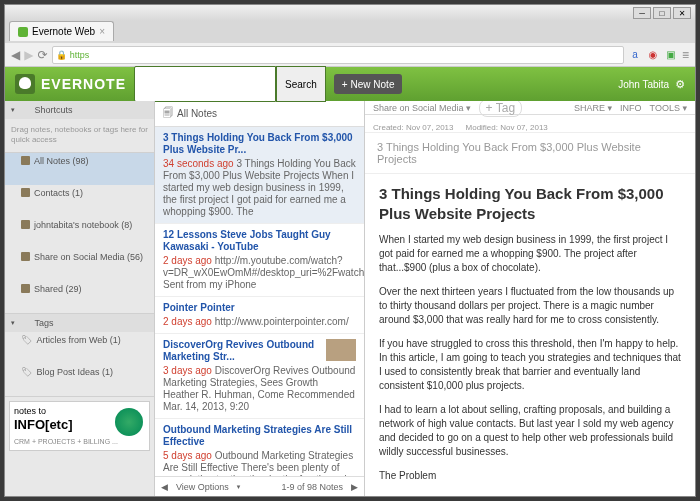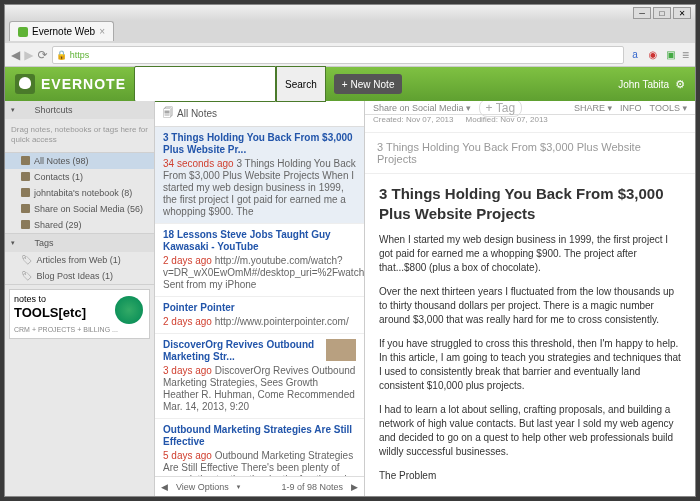--- a/index.html
+++ b/index.html
@@ -26,42 +26,42 @@
 .searchbox button{padding:0 8px;font-size:10px;border:1px solid #4a7a2a;background:#eee;cursor:pointer}
 .newnote{height:20px;padding:0 8px;background:#555;color:#fff;border:none;border-radius:3px;font-size:10px;cursor:pointer;display:flex;align-items:center;gap:3px}
 .user{margin-left:auto;color:#fff;font-size:10px;display:flex;align-items:center;gap:6px}
 .gear{color:#fff;font-size:11px}
 .main{flex:1;display:flex;overflow:hidden}
 .sidebar{width:150px;background:#e8e8e8;border-right:1px solid #ccc;overflow:hidden;font-size:9px}
 .side-sec{border-bottom:1px solid #d0d0d0}
 .side-hdr{padding:4px 6px;background:#dedede;color:#555;font-size:9px;display:flex;align-items:center;gap:20px;cursor:pointer}
 .side-hdr .chev{font-size:7px}
 .side-hint{color:#999;font-size:8px;line-height:1.3;padding:6px}
-.side-item{padding:3px 6px 3px 16px;color:#555;cursor:pointer;display:flex;align-items:center;gap:4px}
+.side-item{padding:3px 6px 19px 16px;color:#555;cursor:pointer;display:flex;align-items:center;gap:4px}
 .side-item.sel{background:#c8d8e8}
 .side-item .ico{width:9px;height:9px;display:inline-block}
 .nb{background:#8a7a5a;border-radius:1px}
 .promo{margin:4px;padding:4px;background:#fff;border:1px solid #ccc;font-size:9px;line-height:1.2;position:relative}
 .promo-ball{width:28px;height:28px;background:radial-gradient(#3a6,#085);border-radius:50%;float:right;margin:2px}
 .notelist{width:210px;border-right:1px solid #ccc;display:flex;flex-direction:column;overflow:hidden}
 .nl-head{padding:4px 8px;border-bottom:1px solid #ddd;display:flex;align-items:center;gap:4px;font-size:10px;color:#555}
 .nl-body{flex:1;overflow-y:auto}
 .note-item{padding:5px 8px;border-bottom:1px solid #eee;font-size:10px;cursor:pointer}
 .note-item.sel{background:#e8eef5}
 .note-title{color:#2255aa;font-weight:bold;margin-bottom:2px;line-height:1.2}
 .note-meta{color:#666;line-height:1.2}
 .note-meta .when{color:#d04030}
 .note-thumb{float:right;width:30px;height:22px;background:#b8a080;margin-left:4px}
 .nl-foot{height:20px;border-top:1px solid #ddd;display:flex;align-items:center;padding:0 6px;font-size:9px;color:#666;gap:8px}
 .nl-foot .grow{flex:1}
 .content{flex:1;display:flex;flex-direction:column;overflow:hidden}
 .c-toolbar{height:14px;border-bottom:1px solid #ddd;display:flex;align-items:center;padding:0 8px;font-size:9px;color:#888;gap:8px}
 .c-toolbar .grow{flex:1}
 .tagbtn{padding:1px 6px;border:1px solid #ddd;border-radius:8px;color:#aaa;font-size:12px;cursor:pointer}
-.c-dates{height:18px;border-bottom:1px solid #eee;padding:0 8px;font-size:8px;color:#999;display:flex;align-items:flex-start;gap:12px}
+.c-dates{height:18px;border-bottom:1px solid #eee;padding:0 8px;font-size:8px;color:#999;display:flex;align-items:flex-end;gap:12px}
 .c-pretitle{padding:8px 12px;color:#999;font-size:11px;border-bottom:1px solid #eee}
 .c-body{flex:1;padding:10px 14px;overflow-y:auto;font-size:10px;color:#333;line-height:1.4}
 .c-body h1{font-size:15px;margin-bottom:10px;line-height:1.3}
 .c-body p{margin-bottom:10px}
 </style>
 </head>
 <body>
 
 <div class="window">
   <div class="titlebar">
@@ -152,36 +152,36 @@
             </div>
             <div class="side-item">
               <span style="color:#888">🏷</span>
               <span>Blog Post Ideas (1)</span>
             </div>
           </div>
       </div>
       <div class="promo">
         <div class="promo-ball"></div>
         <div>notes to</div>
-        <div style="font-weight:bold;font-size:13px">TOOLS[etc]</div>
+        <div style="font-weight:bold;font-size:13px">INFO[etc]</div>
         <div style="font-size:7px;color:#888;clear:both">CRM + PROJECTS + BILLING ...</div>
       </div>
     </div>
     <div class="notelist">
       <div class="nl-head">
         <span>🗐</span>
         <span>All Notes</span>
       </div>
       <div class="nl-body" id="nl-body">
           <div class="note-item sel">
             <div class="note-title">3 Things Holding You Back From $3,000 Plus Website Pr...</div>
             <div class="note-meta"><span class="when">34 seconds ago</span> 3 Things Holding You Back From $3,000 Plus Website Projects When I started my web design business in 1999, the first project I got paid for earned me a whopping $900. The</div>
           </div>
           <div class="note-item">
-            <div class="note-title">18 Lessons Steve Jobs Taught Guy Kawasaki - YouTube</div>
+            <div class="note-title">12 Lessons Steve Jobs Taught Guy Kawasaki - YouTube</div>
             <div class="note-meta"><span class="when">2 days ago</span> http://m.youtube.com/watch?v=DR_wX0EwOmM#/desktop_uri=%2Fwatch%3Fv%3DDR_wX0EwOmM Sent from my iPhone</div>
           </div>
           <div class="note-item">
             <div class="note-title">Pointer Pointer</div>
             <div class="note-meta"><span class="when">2 days ago</span> http://www.pointerpointer.com/</div>
           </div>
           <div class="note-item">
             <div class="note-thumb"></div>
             <div class="note-title">DiscoverOrg Revives Outbound Marketing Str...</div>
             <div class="note-meta"><span class="when">3 days ago</span> DiscoverOrg Revives Outbound Marketing Strategies, Sees Growth Heather R. Huhman, Come Recommended Mar. 14, 2013, 9:20</div>
@@ -210,21 +210,21 @@
         <span><span>TOOLS</span> ▾</span>
       </div>
       <div class="c-dates">
         <span><span>Created:</span> <span>Nov 07, 2013</span></span>
         <span><span>Modified:</span> <span>Nov 07, 2013</span></span>
       </div>
       <div class="c-pretitle">3 Things Holding You Back From $3,000 Plus Website Projects</div>
       <div class="c-body">
         <h1>3 Things Holding You Back From $3,000 Plus Website Projects</h1>
         <div id="paras">
-            <p>When I started my web design business in 1999, the first project I got paid for earned me a whopping $900. The project after that...$800 (plus a box of chocolate).</p>
+            <p>When I started my web design business in 1999, the first project I got paid for earned me a whopping $900. The project after that...$900 (plus a box of chocolate).</p>
             <p>Over the next thirteen years I fluctuated from the low thousands up to thirty thousand dollars per project. There is a magic number around $3,000 that was really hard for me to cross consistently.</p>
             <p>If you have struggled to cross this threshold, then I'm happy to help. In this article, I am going to teach you strategies and techniques that I used to consistently break that barrier and eventually land consistent $10,000 plus projects.</p>
             <p>I had to learn a lot about selling, crafting proposals, and building a network of high value contacts. But last year I sold my web agency and decided to go on a quest to help other web professionals build wildly successful businesses.</p>
             <p>The Problem</p>
           </div>
       </div>
     </div>
   </div>
 </div>
 

